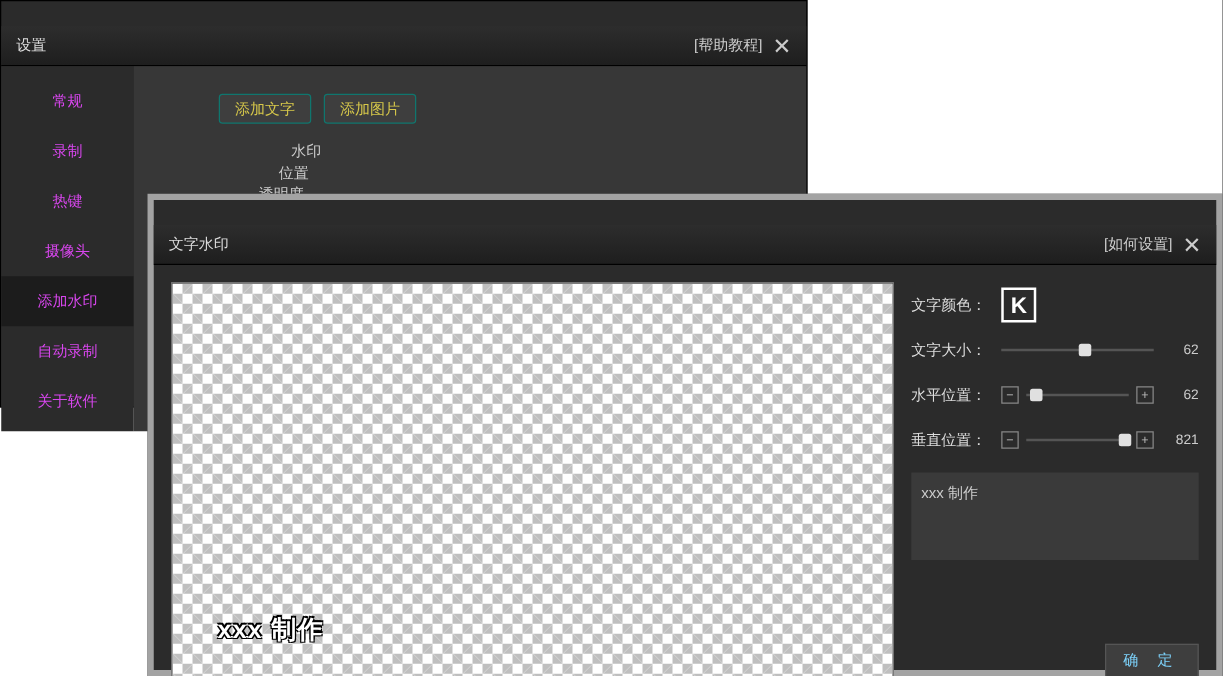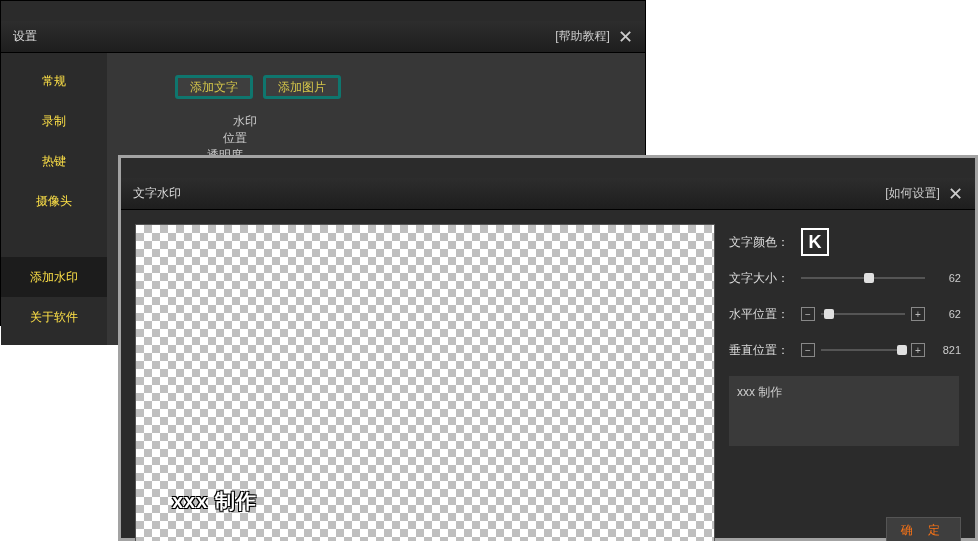--- a/index.html
+++ b/index.html
@@ -17,40 +17,40 @@
   }
   .titlebar .title { padding-left: 4px; }
   .titlebar .right { display: flex; align-items: center; gap: 4px; }
   .help-link { color: #ccc; font-size: 12px; }
   .close-x { font-size: 18px; color: #ccc; cursor: pointer; line-height: 1; padding: 0 4px; }
 
   .settings-body { display: flex; height: calc(100% - 32px); }
   .sidebar { width: 106px; background: #2b2b2b; padding-top: 8px; }
   .side-item {
     height: 40px; display: flex; align-items: center; justify-content: center;
-    color: #fde047; font-size: 12px; cursor: pointer;
-  }
-  .side-item.active { background: #1c1c1c; margin-top: 36px; }
+    color: #d946ef; font-size: 12px; cursor: pointer;
+  }
+  .side-item.active { background: #1c1c1c; }
   .settings-main { flex: 1; background: #373737; padding: 22px 0 0 68px; }
   .btn-row { display: flex; gap: 10px; }
   .btn {
-    height: 24px; padding: 0 12px; background: #3e3e3e; border: 3px solid #0f766e;
+    height: 24px; padding: 0 12px; background: #3e3e3e; border: 1px solid #0f766e;
     color: #d7c84a; font-size: 12px; border-radius: 3px; display: flex; align-items: center; cursor: pointer;
   }
   .table-head {
     display: flex; margin-top: 14px; width: 360px; color: #ccc; font-size: 12px; flex-direction: column;
   }
   .th { text-align: center; }
   .th1 { width: 140px; } .th2 { width: 120px; } .th3 { width: 100px; }
   .table-body { width: 360px; height: 24px; background: #2e2e2e; margin-top: 4px; }
 
   
   .win-wm {
     position: absolute; left: 118px; top: 155px; width: 860px; height: 386px;
-    background: #2b2b2b; border: 3px solid #a3a3a3;
+    background: #2b2b2b; border: 5px solid #a3a3a3;
   }
   .wm-body { display: flex; height: calc(100% - 32px); padding: 14px; gap: 14px; }
 
   .preview {
     width: 580px; height: 320px; position: relative; border: 1px solid #555;
     background-image:
       linear-gradient(45deg,#bfbfbf 25%,transparent 25%),
       linear-gradient(-45deg,#bfbfbf 25%,transparent 25%),
       linear-gradient(45deg,transparent 75%,#bfbfbf 75%),
       linear-gradient(-45deg,transparent 75%,#bfbfbf 75%);
@@ -84,21 +84,21 @@
     border-radius: 2px; transform: translateX(-50%); cursor: pointer;
   }
   .val { width: 28px; text-align: right; color: #ccc; font-size: 11px; }
 
   .wm-text-input {
     margin-top: 8px; height: 70px; background: #3a3a3a; border: none; color: #ccc;
     padding: 8px; font-size: 12px; resize: none; width: 230px;
   }
   .footer { margin-top: auto; display: flex; justify-content: flex-end; }
   .ok-btn {
-    background: #3e3e3e; border: 1px solid #555; color: #f97316; font-size: 12px;
+    background: #3e3e3e; border: 1px solid #555; color: #7dd3fc; font-size: 12px;
     padding: 4px 14px; letter-spacing: 6px; cursor: pointer;
   }
 </style>
 </head>
 <body>
 
 <div class="win-settings">
   <div class="titlebar">
     <span class="title">设置</span>
     <div class="right">
@@ -106,20 +106,21 @@
       <span class="close-x">✕</span>
     </div>
   </div>
   <div class="settings-body">
     <div class="sidebar">
       <div class="side-item">常规</div>
       <div class="side-item">录制</div>
       <div class="side-item">热键</div>
       <div class="side-item">摄像头</div>
       <div class="side-item active">添加水印</div>
+      <div class="side-item">自动录制</div>
       <div class="side-item">关于软件</div>
     </div>
     <div class="settings-main">
       <div class="btn-row">
         <div class="btn">添加文字</div>
         <div class="btn">添加图片</div>
       </div>
       <div class="table-head">
         <div class="th th1">水印</div>
         <div class="th th2">位置</div>

